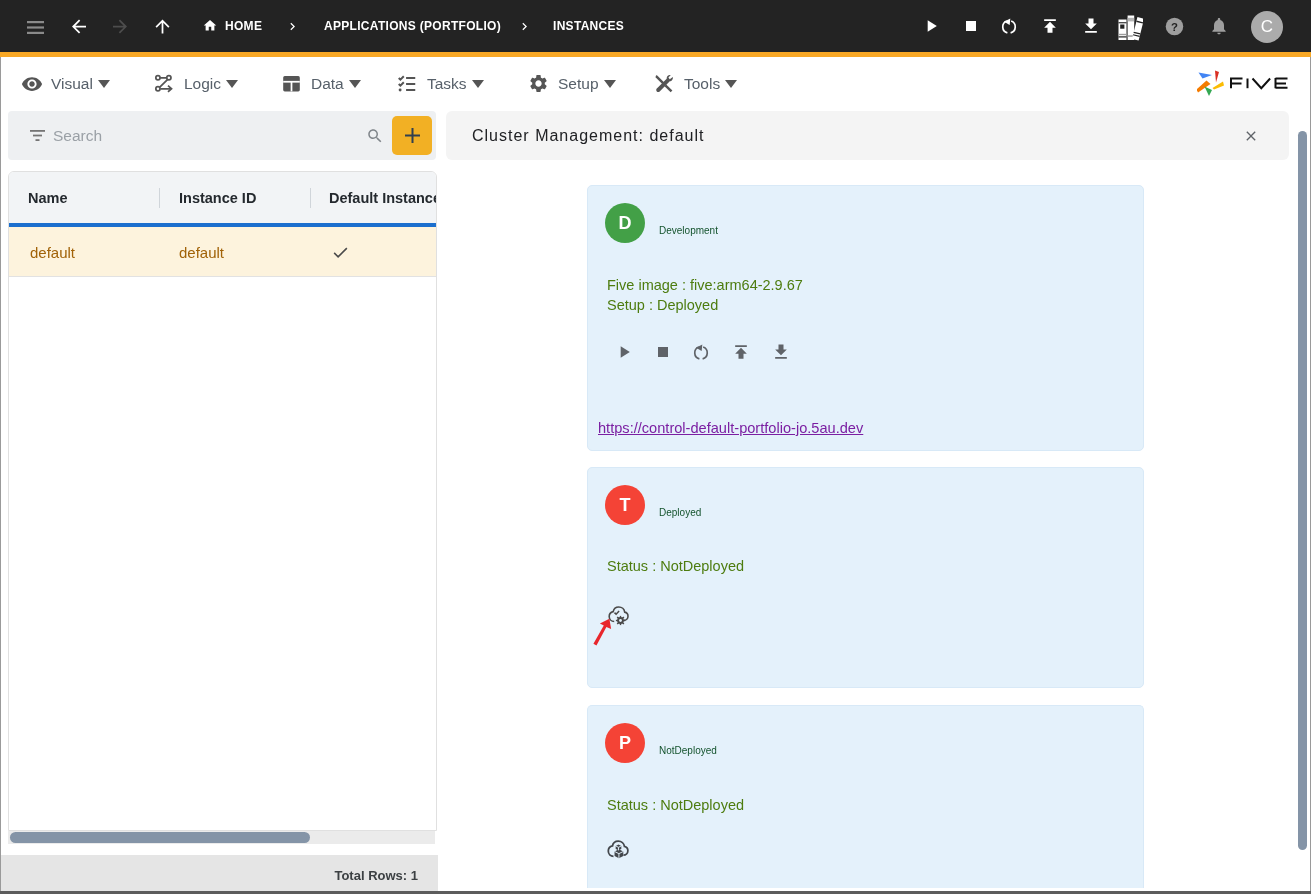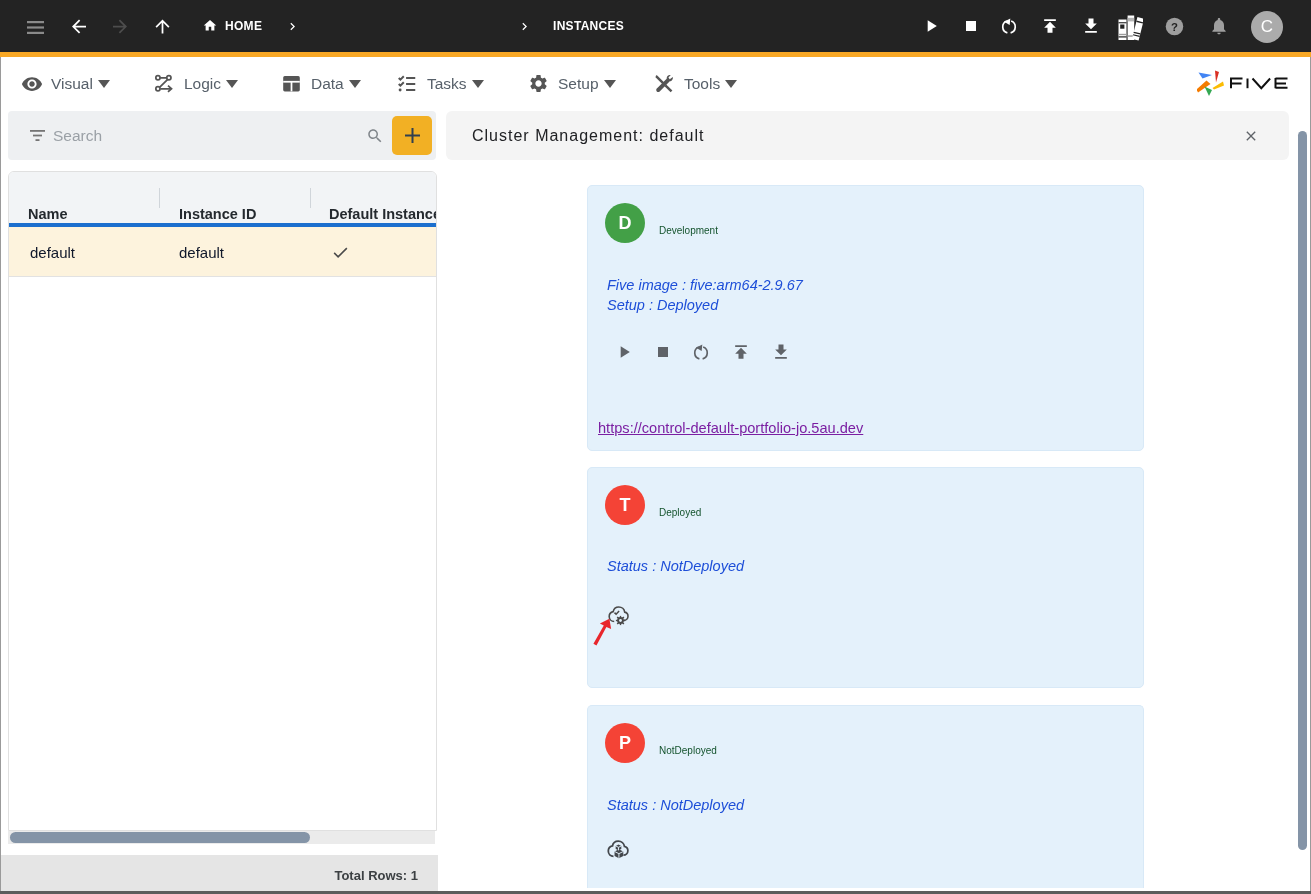--- a/index.html
+++ b/index.html
@@ -17,44 +17,44 @@
     color:#57606a; font-size:15.5px; font-weight:500;margin-top:12px; }
   .caret { width:0; height:0; border-left:6px solid transparent; border-right:6px solid transparent;
     border-top:8px solid #555; display:inline-block; }
   
   #searchbox { position:absolute; left:8px; top:111px; width:428px; height:49px;
     background:#eef0f2; border-radius:4px; }
   #plusbtn { position:absolute; left:392px; top:116px; width:40px; height:39px;
     background:#f2b024; border-radius:5px; }
   #lefttable { position:absolute; left:8px; top:171px; width:429px; height:660px; background:#fff; border:1px solid #e0e0e0; border-radius:6px 6px 0 0; overflow:hidden; }
   #thead { height:51px; background:#f2f4f6; position:relative; }
-  .th { position:absolute; top:16px; height:52px; display:flex; align-items:center; white-space:nowrap;
+  .th { position:absolute; top:0; height:52px; display:flex; align-items:center; white-space:nowrap;
     font-size:14.5px; font-weight:bold; color:#24292e; }
   .thsep { position:absolute; top:16px; height:20px; width:1px; background:#d0d5da; }
   #bluebar { height:4px; background:#1c6fce; }
   #selrow { height:50px; background:#fdf3dd; border-bottom:1px solid #e2e2e2; position:relative; }
   .td { position:absolute; top:0; height:50px; display:flex; align-items:center;
-    font-size:15px; color:#0f172a; }
+    font-size:15px; color:#a16207; }
   
   #hscroll { position:absolute; left:8px; top:831px; width:427px; height:13px; background:#ebebeb; }
   #hthumb { position:absolute; left:2px; top:1px; width:300px; height:11px; background:#8494a7; border-radius:6px; }
   #lfooter { position:absolute; left:0px; top:847px; width:438px; height:41px; background:#e5e5e5;
     display:flex; align-items:center; justify-content:flex-end; padding-right:20px;
     font-size:13px; font-weight:bold; color:#3c4043;margin-top:8px; }
   
   #rheader { position:absolute; left:446px; top:111px; width:843px; height:49px;
     background:#f4f4f4; border-radius:6px; display:flex; align-items:center;
     font-size:16px; letter-spacing:1px; color:#202124; padding-left:26px; }
   .card { position:absolute; left:587px; width:557px; background:#e4f1fb;
     border:1px solid #d8e9f7; border-radius:5px; }
   .avatar { position:absolute; left:17px; top:17px; width:40px; height:40px; border-radius:50%;
     color:#fff; font-size:18px; font-weight:bold; display:flex; align-items:center; justify-content:center; }
   .cardtitle { position:absolute; left:71px; top:24px; height:40px; display:flex; align-items:center;
     font-size:10px; color:#14532d; }
-  .cardtext { position:absolute; left:19px; font-size:14.5px; color:#1d4ed8;font-style:italic; }
+  .cardtext { position:absolute; left:19px; font-size:14.5px; color:#4d7c0f; }
   a.devlink { position:absolute; left:10px; top:234px; font-size:14.6px; color:#7b1fa2; text-decoration:underline; }
   
   #vscroll { position:absolute; left:1296px; top:57px; width:15px; height:831px; background:#fff; }
   #vthumb { position:absolute; left:2px; top:74px; width:9px; height:719px; background:#8494a7; border-radius:5px; }
   
   #bleft { position:absolute; left:0; top:57px; width:1px; height:834px; background:#9a9a9a; }
   #bright { position:absolute; left:1310px; top:57px; width:1px; height:834px; background:#9a9a9a; }
   #bbottom { position:absolute; left:0; top:891px; width:1311px; height:3px; background:#5c5c5c; }
 </style>
 </head>
@@ -77,20 +77,21 @@
   <svg class="abs" style="left:152px;top:16px" width="21" height="21" viewBox="0 0 24 24">
       <path fill="#fff" d="M4 12l1.41 1.41L11 7.83V20h2V7.83l5.58 5.59L20 12l-8-8-8 8z"></path>
     </svg>
   <svg class="abs" style="left:202px;top:18px" width="16" height="15" viewBox="0 0 24 24">
       <path fill="#fff" d="M10 20v-6h4v6h5v-8h3L12 3 2 12h3v8z"></path>
     </svg>
   <div class="crumb" style="left:225px">HOME</div>
   <svg class="abs" style="left:285px;top:19px" width="15" height="15" viewBox="0 0 24 24">
       <path fill="#fff" d="M10 6L8.59 7.41 13.17 12l-4.58 4.59L10 18l6-6z"></path>
     </svg>
+  <div class="crumb" style="left:324px">APPLICATIONS (PORTFOLIO)</div>
   <svg class="abs" style="left:517px;top:19px" width="15" height="15" viewBox="0 0 24 24">
       <path fill="#fff" d="M10 6L8.59 7.41 13.17 12l-4.58 4.59L10 18l6-6z"></path>
     </svg>
   <div class="crumb" style="left:553px">INSTANCES</div>
 
   <svg class="abs" style="left:921px;top:16px" width="20" height="20" viewBox="0 0 24 24">
       <path fill="#fff" d="M8 5v14l11-7z"></path>
     </svg>
   <svg class="abs" style="left:961px;top:16px" width="20" height="20" viewBox="0 0 24 24">
       <path fill="#fff" d="M6 6h12v12H6z"></path>

